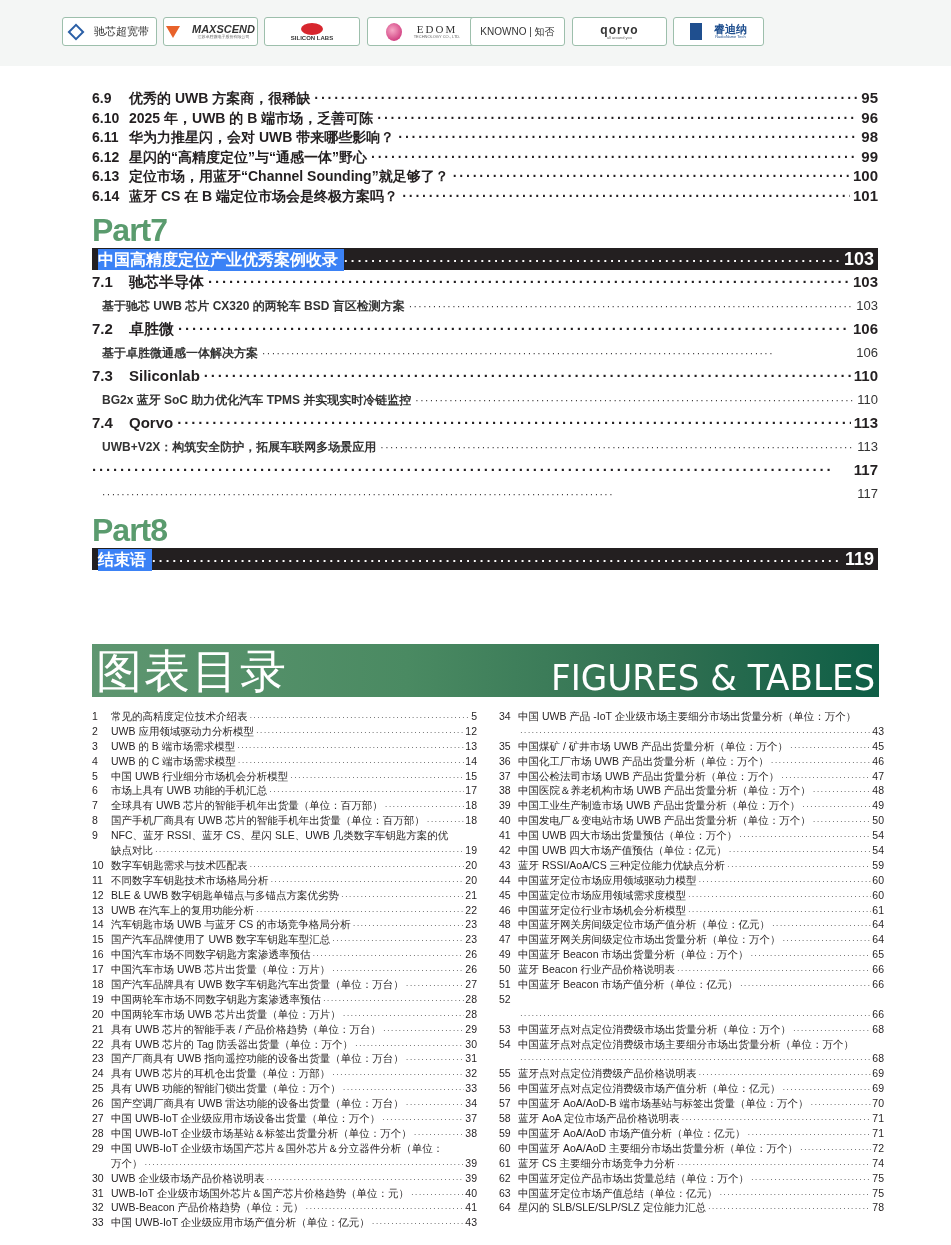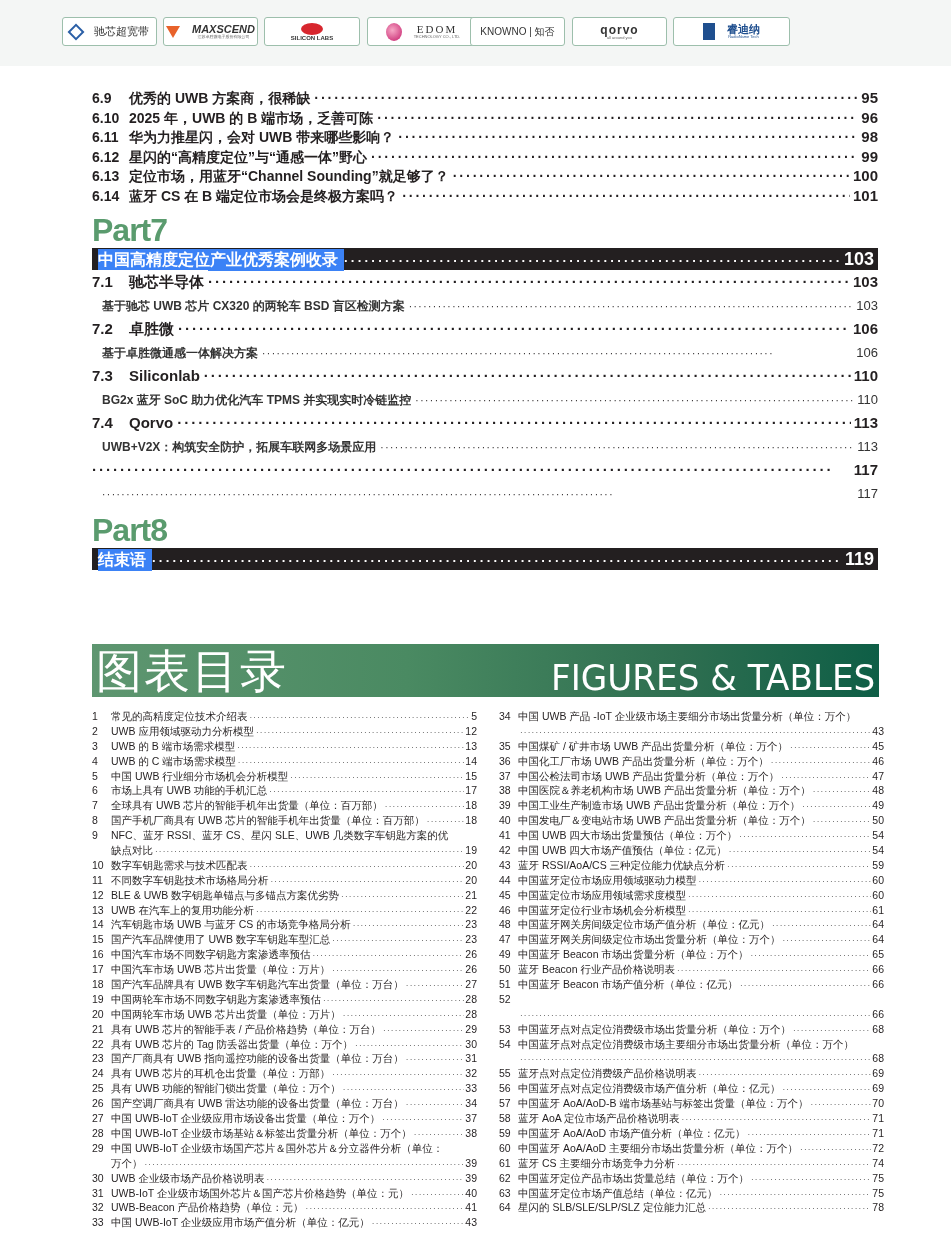--- a/index.html
+++ b/index.html
@@ -83,21 +83,21 @@
   </div>
   <div class="logo-box" style="left:470px;width:95px;align-items:center;">
     <span class="logo-text" style="font-size:10px;">KNOWNO | 知否</span>
   </div>
   <div class="logo-box" style="left:572px;width:95px;">
     <span class="logo-stack">
       <span class="logo-text" style="font-size:12px;letter-spacing:1px;font-weight:bold;text-transform:lowercase;">QORVO</span>
       <span class="logo-sub">all around you</span>
     </span>
   </div>
-  <div class="logo-box" style="left:673px;width:117px;">
+  <div class="logo-box" style="left:673px;width:91px;">
     <span style="display:inline-block;width:12px;height:17px;background:#1f4f8f;"></span>
     <span class="logo-stack">
       <span class="logo-text" style="color:#1f4f8f;font-weight:bold;">睿迪纳</span>
       <span class="logo-sub" style="color:#1f4f8f;">RadioName Tech</span>
     </span>
   </div>
 </div>
 
 <div class="toc" style="top:88px;">
   <div class="row lvl1">

